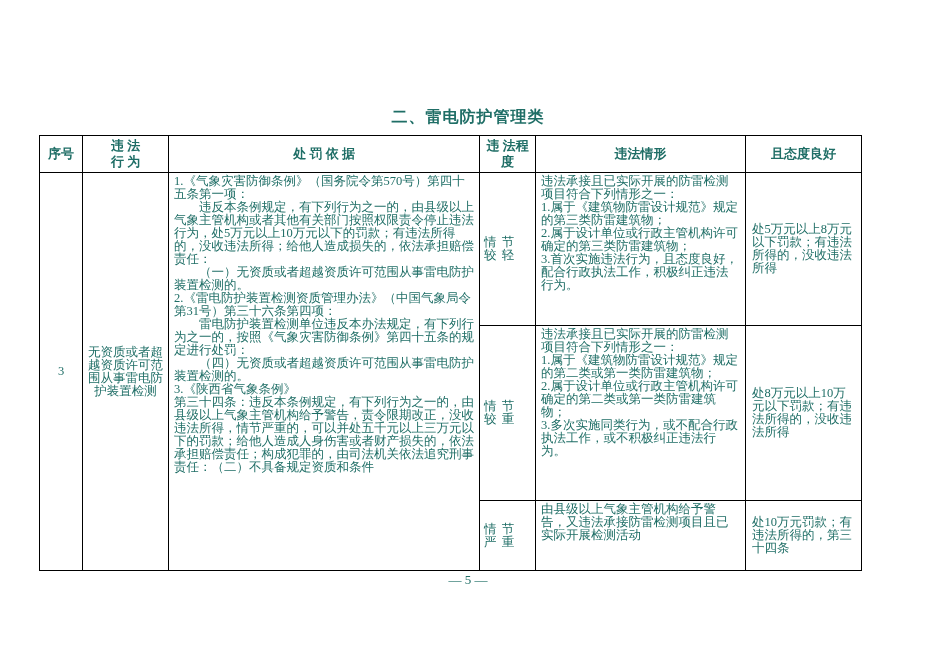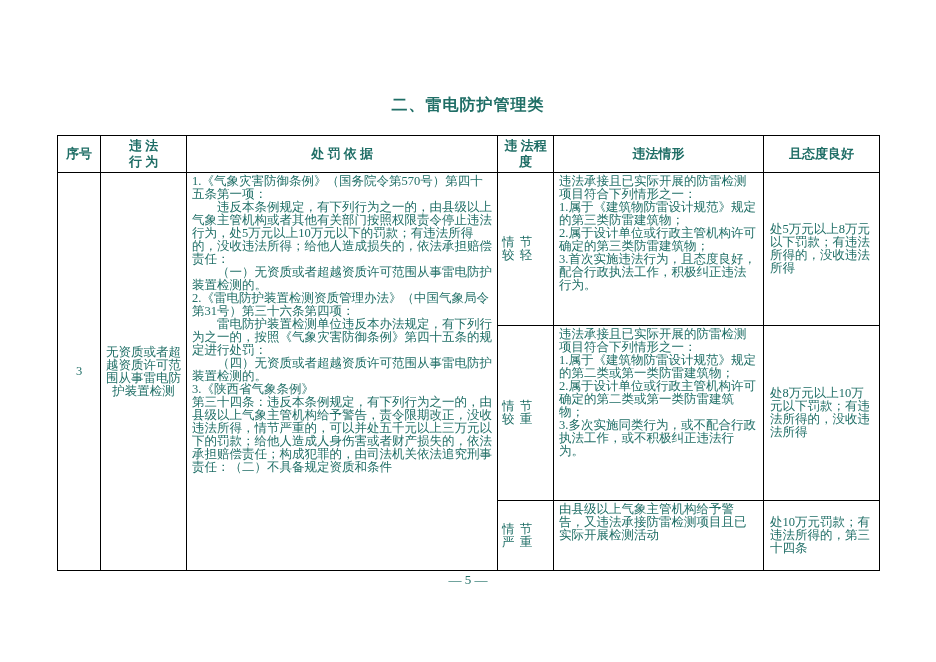--- a/index.html
+++ b/index.html
@@ -11,29 +11,29 @@
     background: #ffffff;
     color: var(--ink, #1f6e66);
     font-family: "Liberation Serif", "DejaVu Serif", serif;
     overflow: hidden;
   }
   .title {
     position: absolute;
     top: 95px;
     left: 0;
     right: 0;
-    margin: 0;
+    margin: 12px;
     text-align: center;
     font-size: 16px;
     font-weight: bold;
     letter-spacing: 1px;
   }
   table.law-table {
     position: absolute;
-    left: 57px;
+    left: 39px;
     top: 135px;
     width: 822px;
     border-collapse: collapse;
     table-layout: fixed;
   }
   th, td {
     border: 1px solid #000000;
     font-size: 12.5px;
     line-height: 13px;
     padding: 2px 4px;

